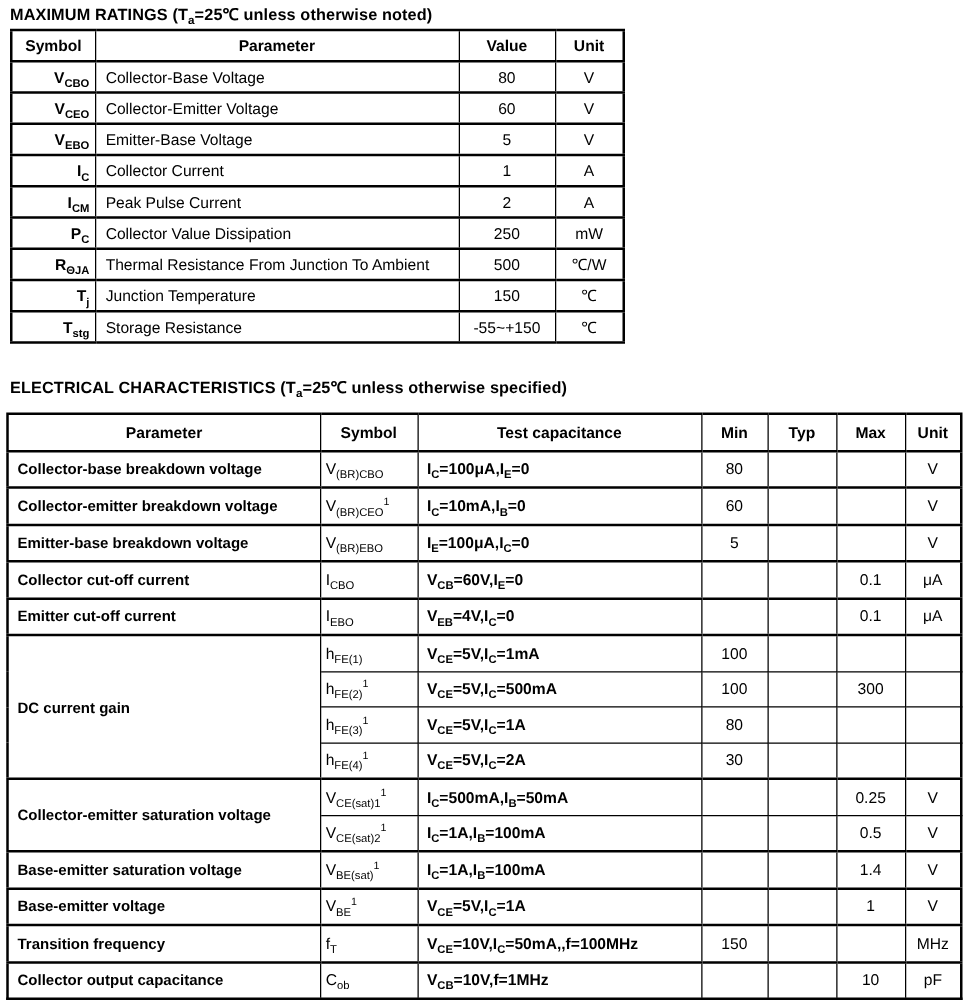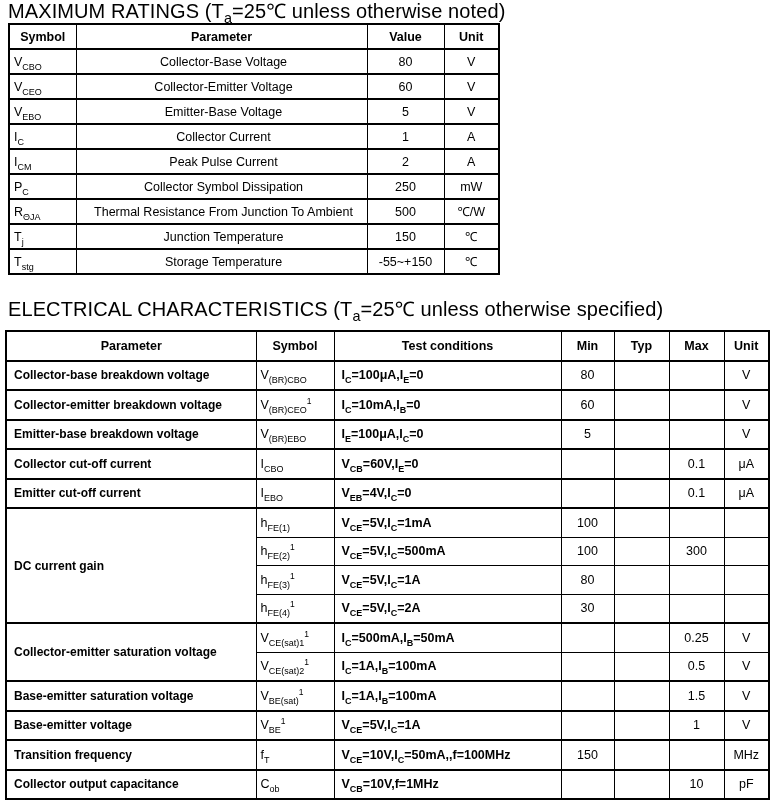--- a/index.html
+++ b/index.html
@@ -1,29 +1,29 @@
 <!DOCTYPE html>
 <html><head>
 <meta charset="utf-8">
 <style>
   html,body{margin:0;padding:0;background:#fff;color:#000;}
   body{width:771px;height:805px;overflow:hidden;font-family:"Liberation Sans",sans-serif;}
   .page{padding:3px 0 0 8px;}
-  .sec-title{font-size:20px;font-weight:normal;line-height:17px;margin:0 0 3px 0;letter-spacing:0.1px;}
+  .sec-title{font-size:13px;font-weight:bold;line-height:17px;margin:0 0 3px 0;letter-spacing:0.1px;}
   .title2{margin-top:26px;margin-bottom:12px;}
   sub{font-size:0.72em;line-height:0;}
   sup{font-size:0.68em;line-height:0;vertical-align:super;}
   table{border-collapse:collapse;table-layout:fixed;border:2px solid #000;padding-left:42px;}
   th,td{overflow:hidden;white-space:nowrap;vertical-align:middle;}
   th{font-weight:bold;text-align:center;font-size:12.5px;}
   
   #t1{width:490px;}
   #t1 th,#t1 td{border-left:1px solid #000;border-right:1px solid #000;border-top:2px solid #000;border-bottom:2px solid #000;height:23px;font-size:12.5px;padding:0 4px;}
-  #t1 td.sym{text-align:left;font-weight:normal;}
-  #t1 td.par{text-align:center;padding-left:8px;}
+  #t1 td.sym{text-align:right;font-weight:bold;}
+  #t1 td.par{text-align:left;padding-left:8px;}
   #t1 td.val,#t1 td.unit{text-align:center;}
   
   #t2{width:763px;margin-left:-3px;}
   #t2 th,#t2 td{border-left:1px solid #000;border-right:1px solid #000;border-top:1px solid #000;border-bottom:1px solid #000;height:27.5px;font-size:12.5px;padding:0 4px;}
   #t2 thead th{border-top:2px solid #000;border-bottom:2px solid #000;}
   #t2 tr.gs td{border-top:2px solid #000;}
   #t2 td.param{text-align:left;font-weight:bold;font-size:12px;padding-left:7px;padding-right:2px;}
   #t2 td.sym{text-align:left;}
   #t2 td.cond{text-align:left;padding-left:7px;font-weight:bold;}
   #t2 td.min,#t2 td.typ,#t2 td.max,#t2 td.unit{text-align:center;}
@@ -76,39 +76,39 @@
           <td class="unit">A</td>
         </tr>
         <tr>
           <td class="sym">I<sub>CM</sub></td>
           <td class="par">Peak Pulse Current</td>
           <td class="val">2</td>
           <td class="unit">A</td>
         </tr>
         <tr>
           <td class="sym">P<sub>C</sub></td>
-          <td class="par">Collector Symbol Dissipation</td>
+          <td class="par">Collector Value Dissipation</td>
           <td class="val">250</td>
           <td class="unit">mW</td>
         </tr>
         <tr>
           <td class="sym">R<sub>ΘJA</sub></td>
           <td class="par">Thermal Resistance From Junction To Ambient</td>
           <td class="val">500</td>
           <td class="unit">℃/W</td>
         </tr>
         <tr>
           <td class="sym">T<sub>j</sub></td>
           <td class="par">Junction Temperature</td>
           <td class="val">150</td>
           <td class="unit">℃</td>
         </tr>
         <tr>
           <td class="sym">T<sub>stg</sub></td>
-          <td class="par">Storage Temperature</td>
+          <td class="par">Storage Resistance</td>
           <td class="val">-55~+150</td>
           <td class="unit">℃</td>
         </tr>
       </tbody>
   </table>
 
   <div class="sec-title title2">ELECTRICAL CHARACTERISTICS (T<sub>a</sub>=25℃ unless otherwise specified)</div>
 
   <table id="t2">
     <colgroup>
@@ -117,21 +117,21 @@
         <col style="width:227px">
         <col style="width:53px">
         <col style="width:55px">
         <col style="width:55px">
         <col style="width:45px">
       </colgroup>
     <thead>
         <tr>
           <th>Parameter</th>
           <th>Symbol</th>
-          <th>Test  conditions</th>
+          <th>Test  capacitance</th>
           <th>Min</th>
           <th>Typ</th>
           <th>Max</th>
           <th>Unit</th>
         </tr>
       </thead>
     <tbody>
         <tr class="gs">
           <td class="param">Collector-base breakdown voltage</td>
           <td class="sym">V<sub>(BR)CBO</sub></td>
@@ -226,21 +226,21 @@
           <td class="typ"></td>
           <td class="max">0.5</td>
           <td class="unit">V</td>
         </tr>
         <tr class="gs">
           <td class="param">Base-emitter saturation voltage</td>
           <td class="sym">V<sub>BE(sat)</sub><sup>1</sup></td>
           <td class="cond">I<sub>C</sub>=1A,I<sub>B</sub>=100mA</td>
           <td class="min"></td>
           <td class="typ"></td>
-          <td class="max">1.5</td>
+          <td class="max">1.4</td>
           <td class="unit">V</td>
         </tr>
         <tr class="gs">
           <td class="param">Base-emitter voltage</td>
           <td class="sym">V<sub>BE</sub><sup>1</sup></td>
           <td class="cond">V<sub>CE</sub>=5V,I<sub>C</sub>=1A</td>
           <td class="min"></td>
           <td class="typ"></td>
           <td class="max">1</td>
           <td class="unit">V</td>

